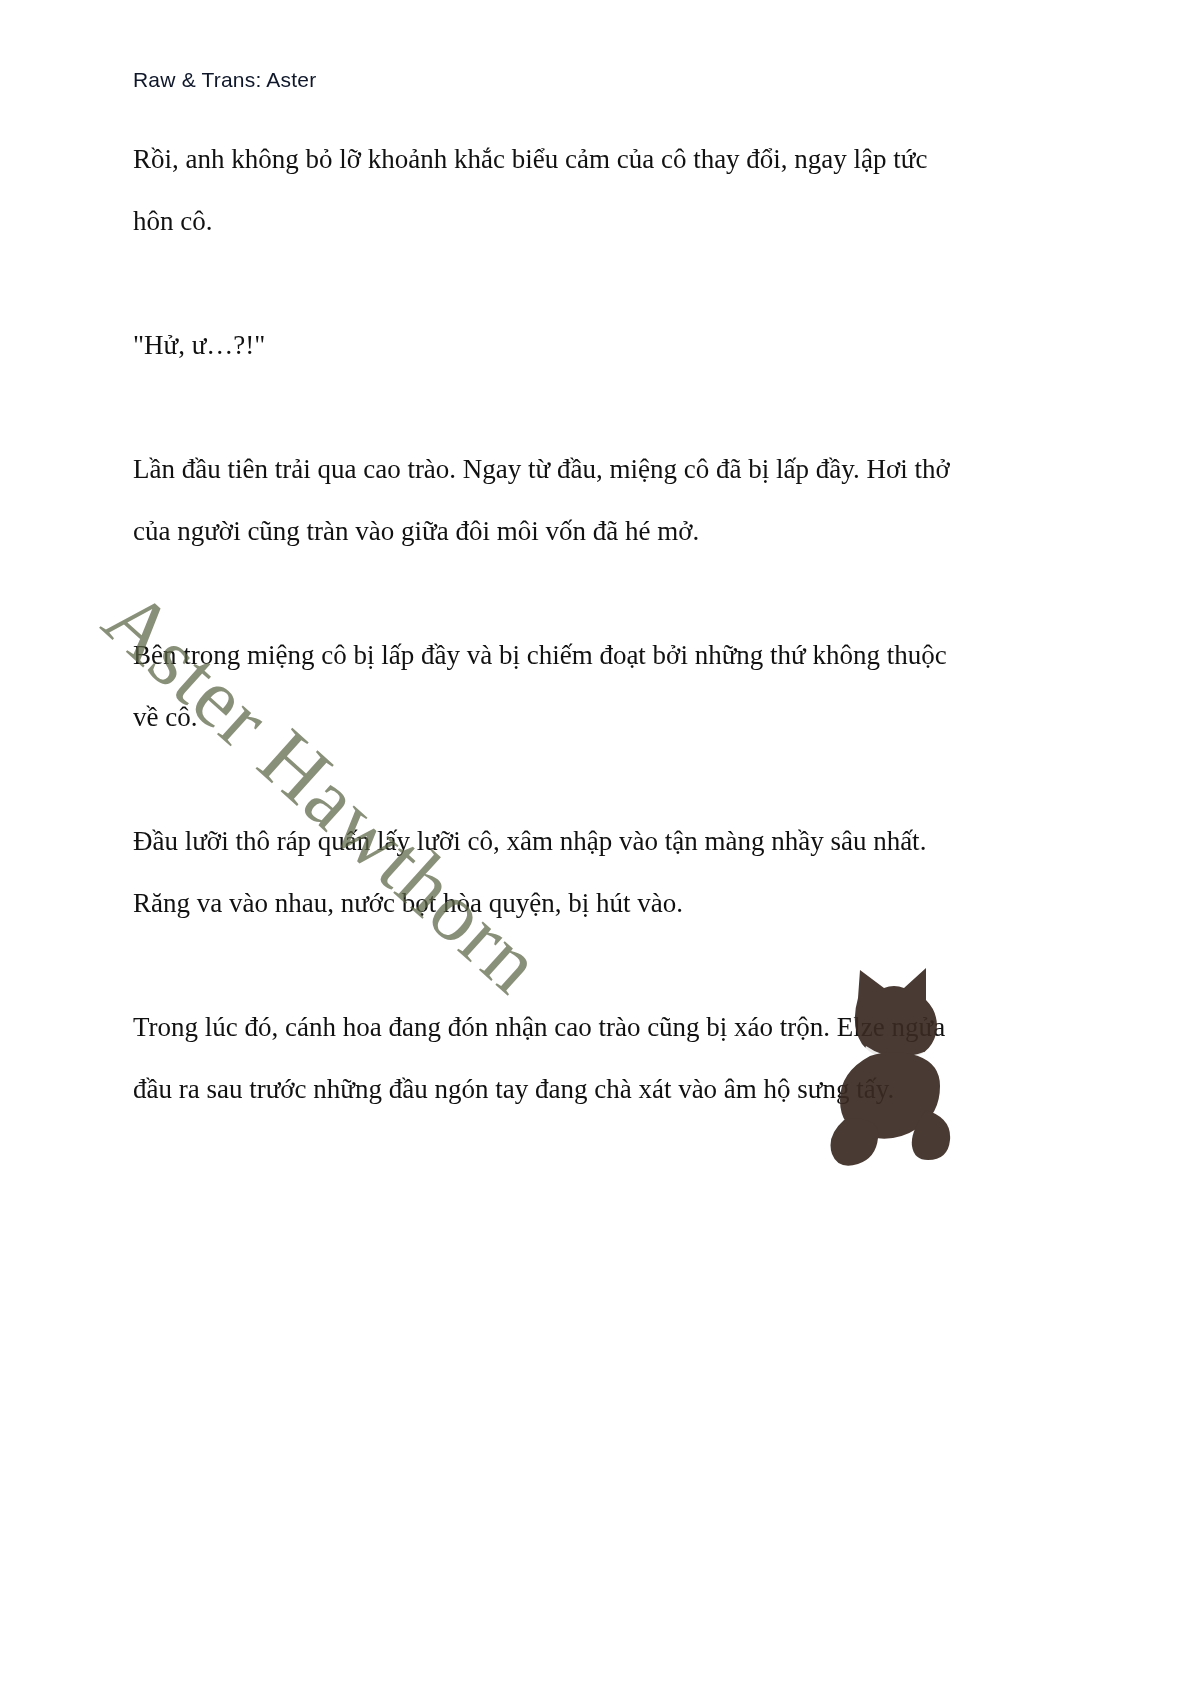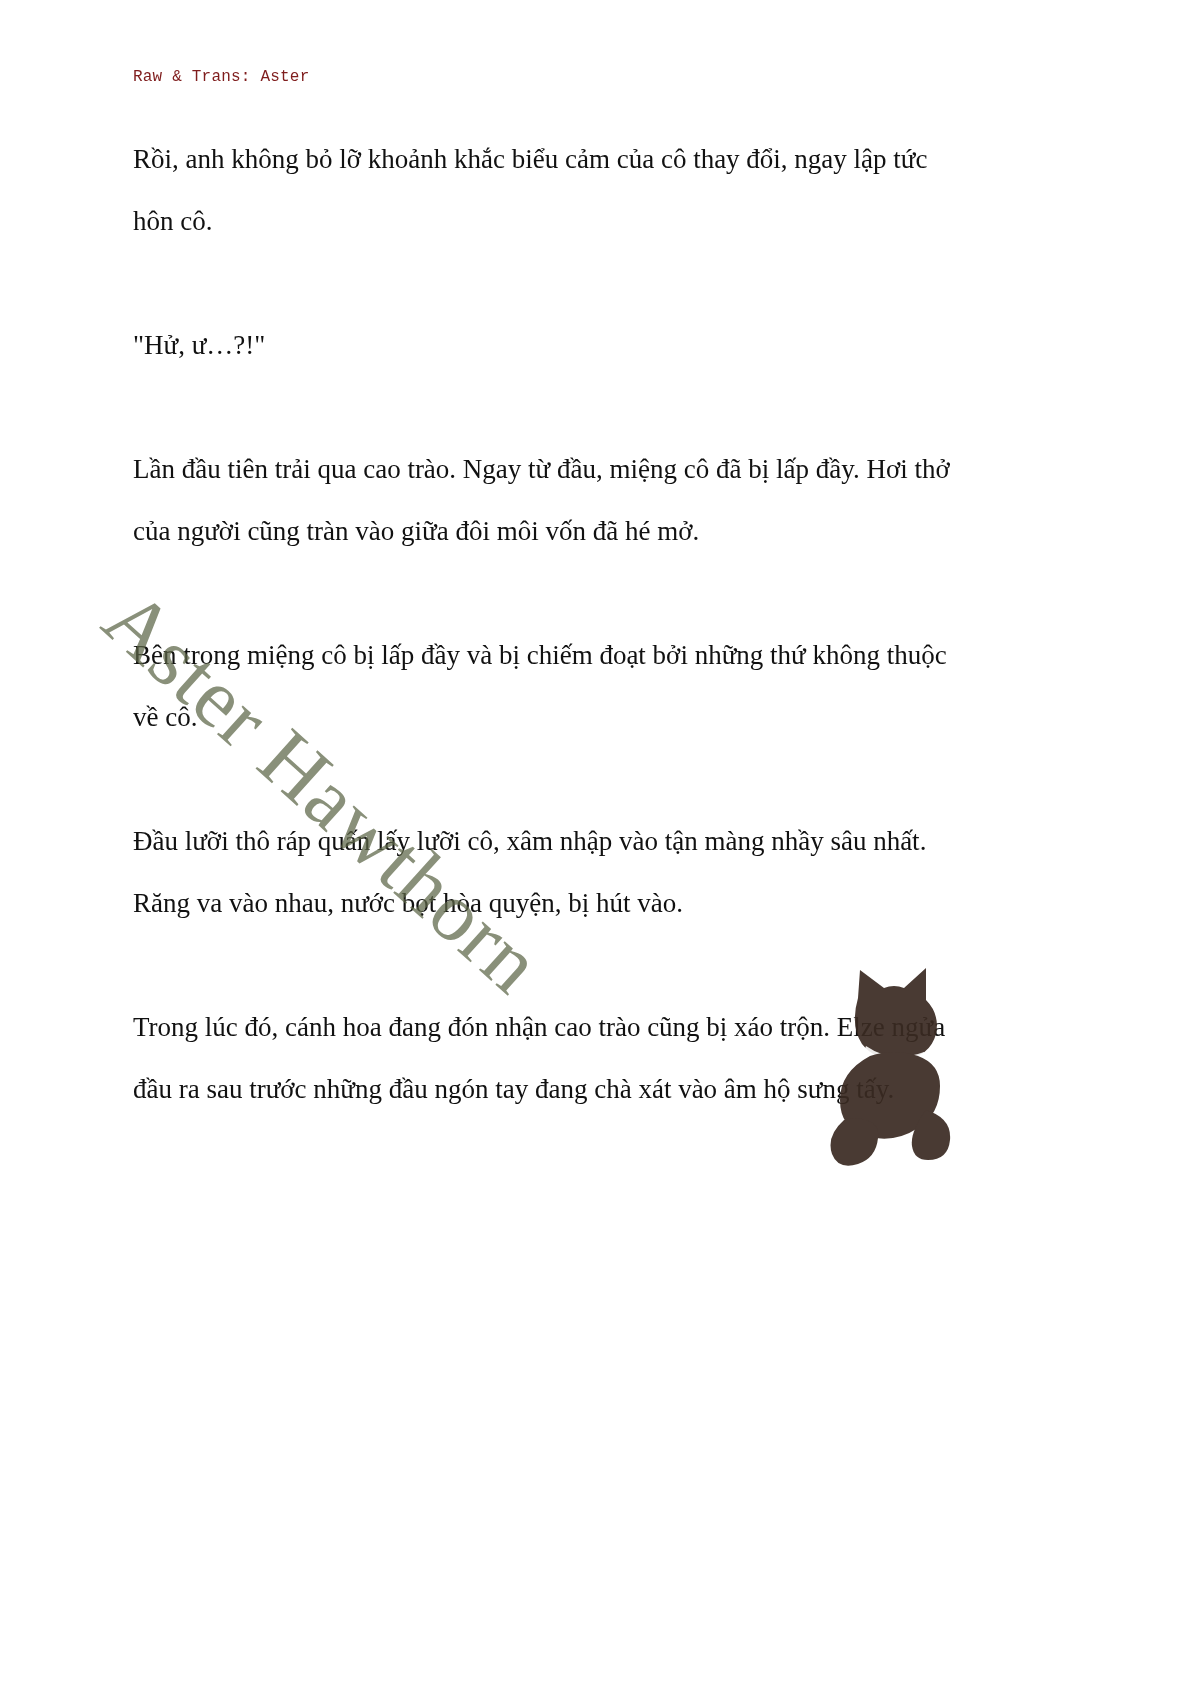--- a/index.html
+++ b/index.html
@@ -42,23 +42,23 @@
     top: 1580px;
     width: 1200px;
     height: 116px;
     background: #ffffff;
   }
 
   #header-credit {
     position: absolute;
     left: 133px;
     top: 68px;
-    font-family: Liberation Mono, monospace;
-    font-size: 16px;
-    color: #7f1d1d;
+    font-family: Liberation Sans, sans-serif;
+    font-size: 21px;
+    color: #0f172a;
     letter-spacing: 0.2px;
     white-space: nowrap;
   }
 
   #body-text {
     position: absolute;
     left: 133px;
     top: 128px;
     width: 845px;
     font-size: 27px;

